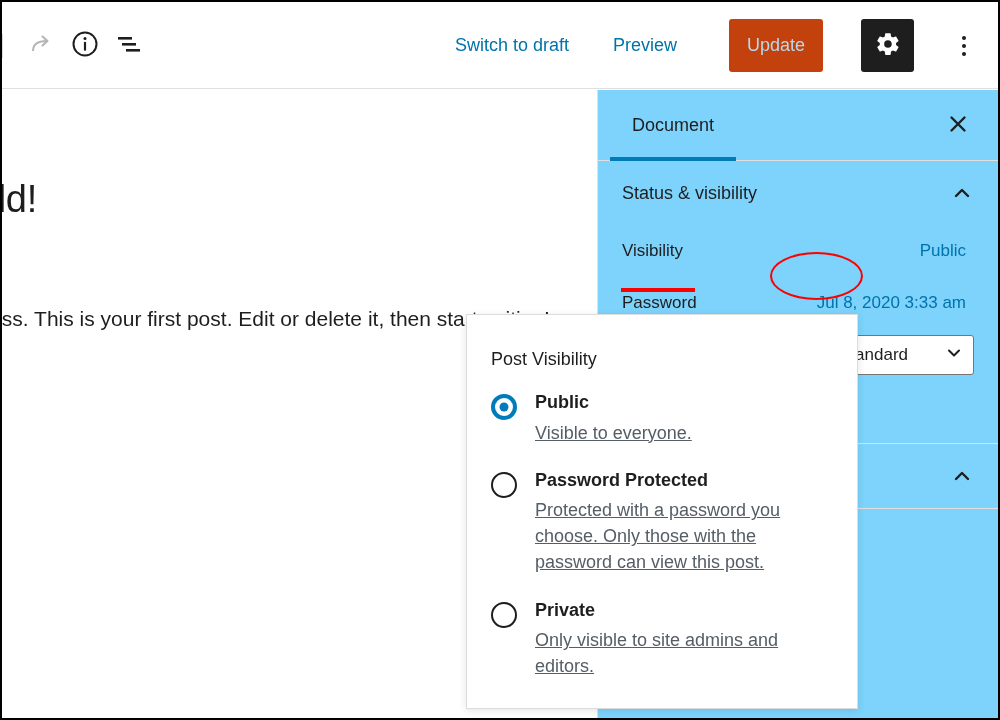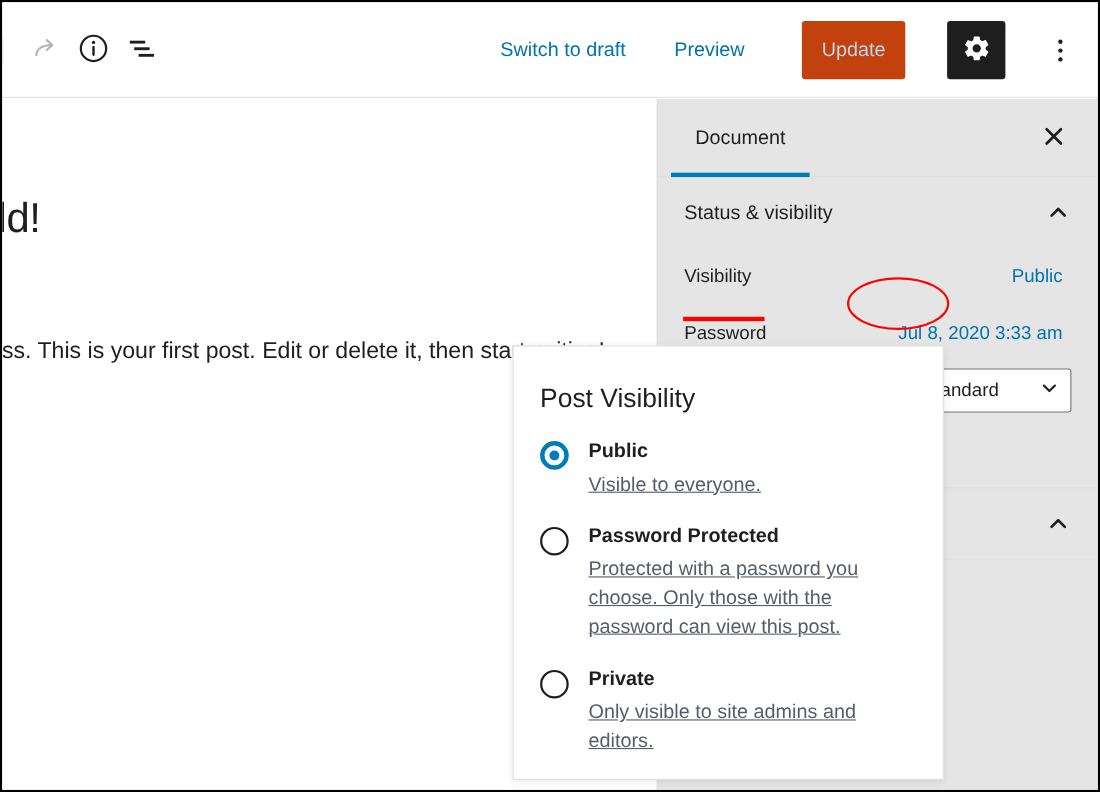--- a/index.html
+++ b/index.html
@@ -153,21 +153,21 @@
     line-height: 1.6;
   }
 
   
   .sidebar {
     position: absolute;
     left: 595px;
     top: 88px;
     width: 401px;
     height: 630px;
-    background: #e5e5e5;
+    background: #7dd3fc;
     border-left: 1px solid #e0e0e0;
     box-sizing: border-box;
   }
   .sb-tabs {
     position: relative;
     height: 70px;
     border-bottom: 1px solid #e0e0e0;
     display: flex;
     align-items: center;
     padding-left: 24px;
@@ -294,21 +294,21 @@
     width: 392px;
     height: 395px;
     background: #ffffff;
     border: 1px solid #dcdcdc;
     box-shadow: 0 2px 8px rgba(0,0,0,0.10);
     box-sizing: border-box;
     padding: 24px 24px 0 24px;
     z-index: 30;
   }
   .pop-title {
-    font-size: 24px;
+    font-size: 18px;
     color: #1e1e1e;
     margin: 10px 0 22px 0;
   }
   .opt {
     display: flex;
     align-items: flex-start;
     margin-bottom: 24px;
     cursor: pointer;
   }
   .radio {

